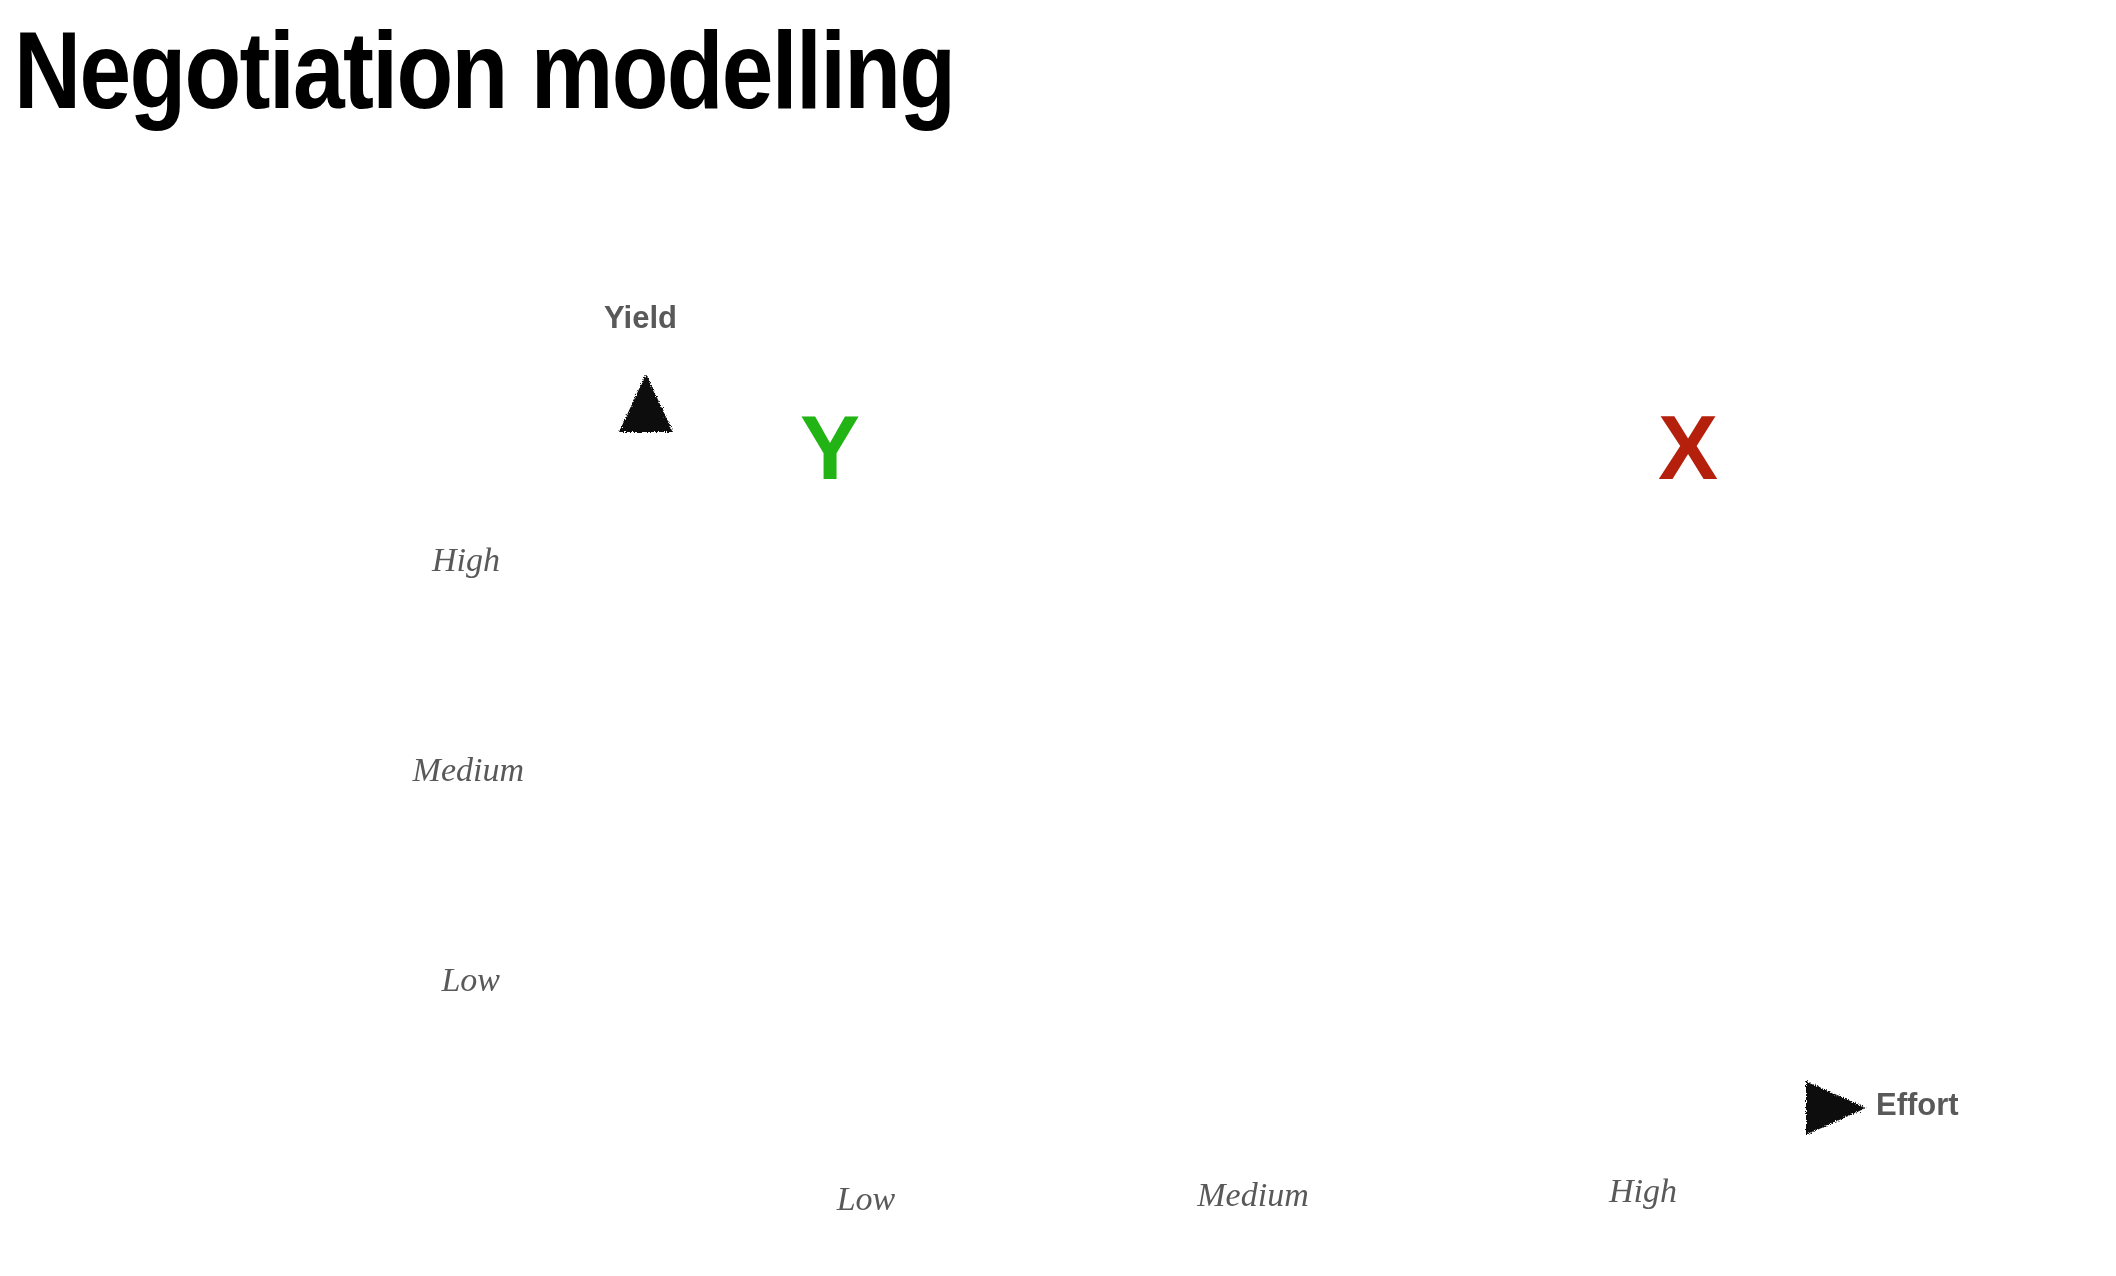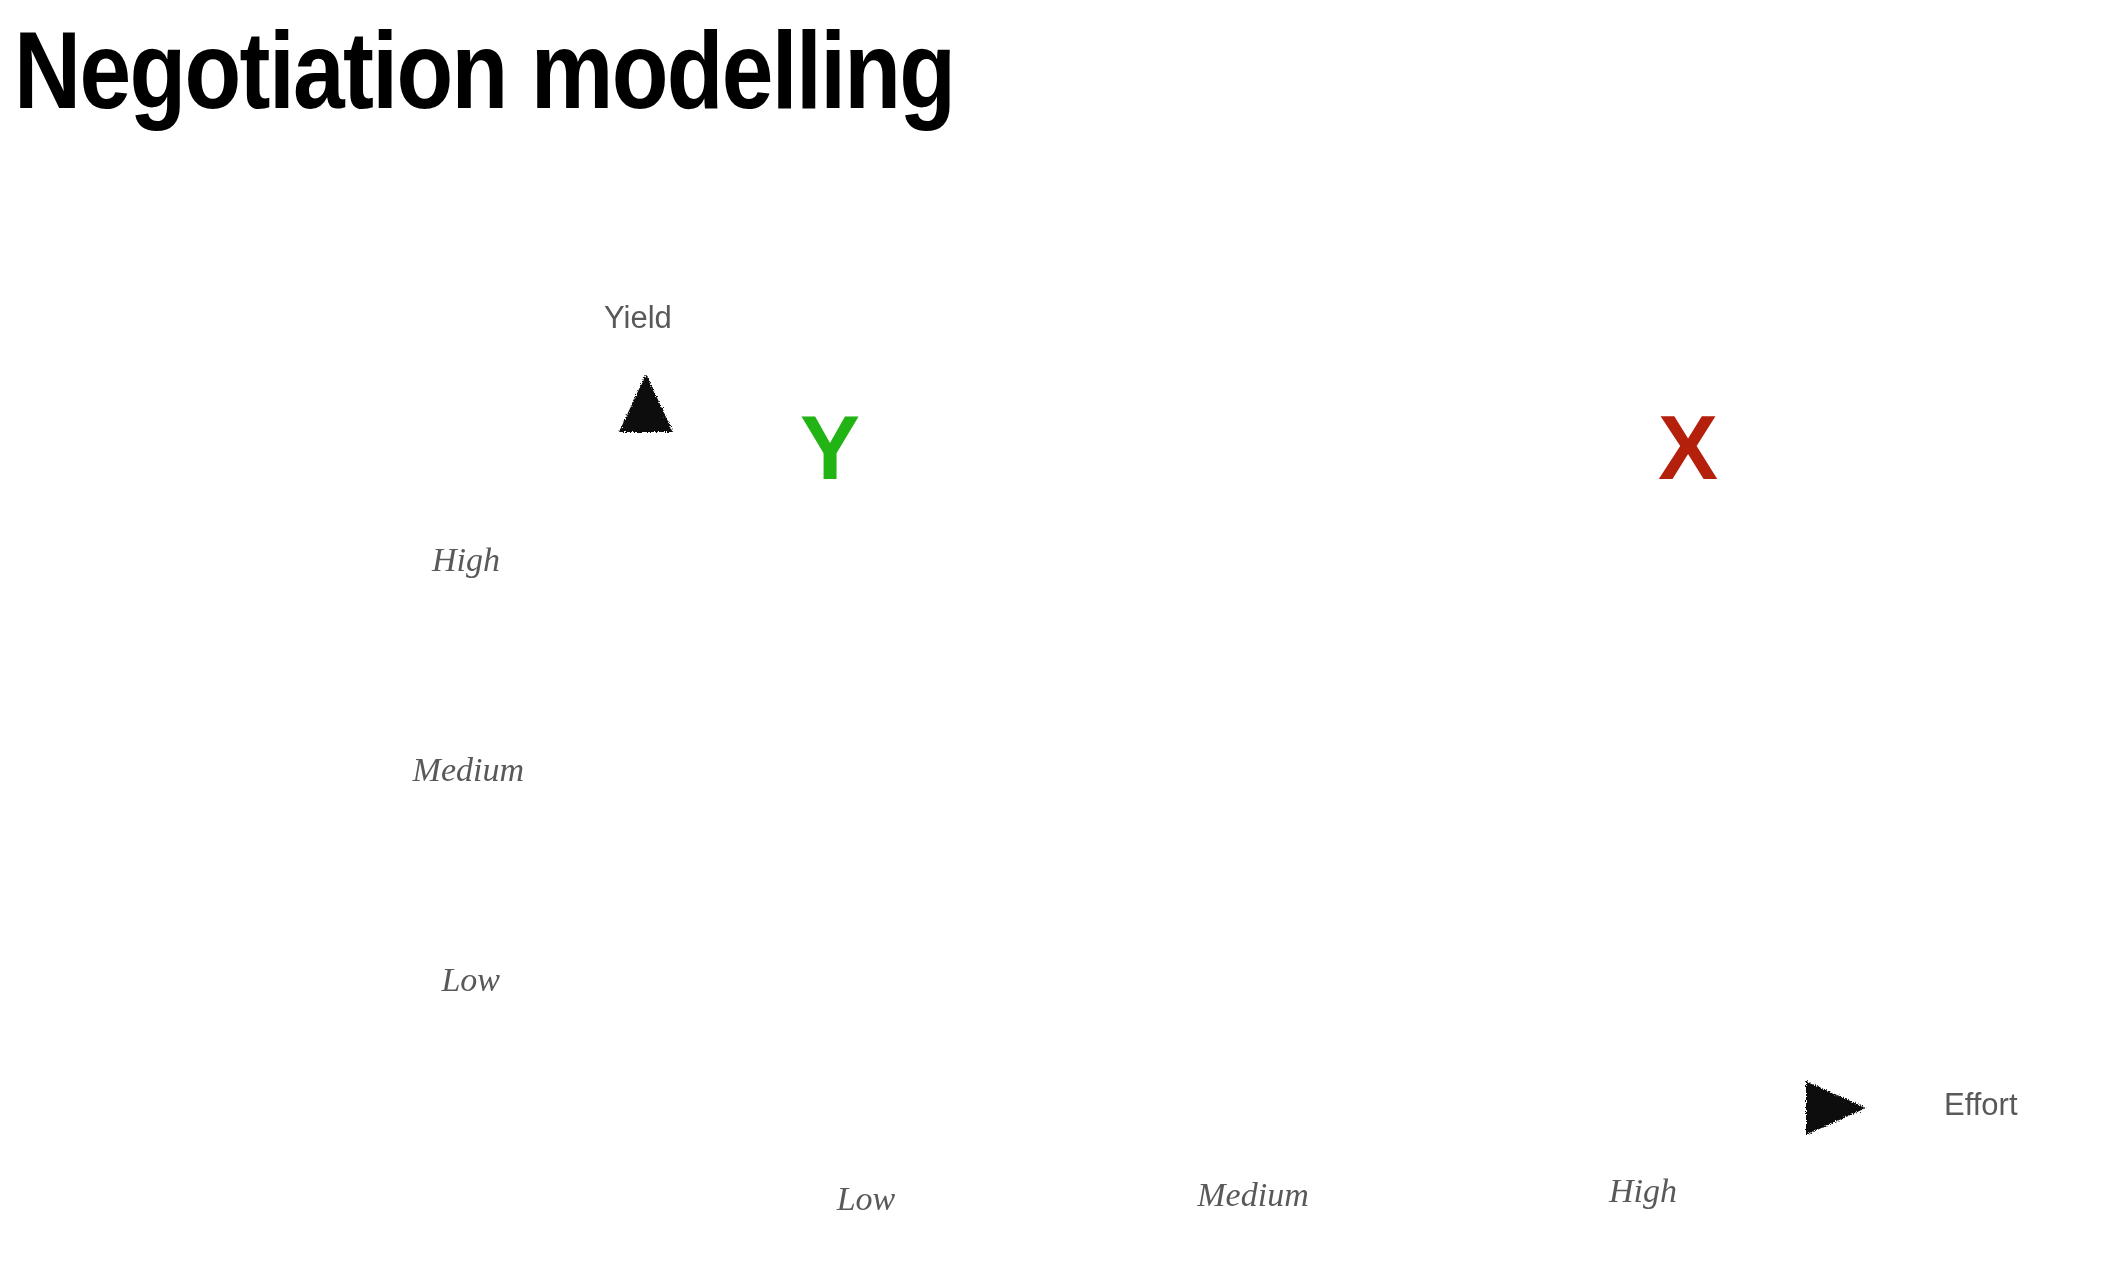--- a/index.html
+++ b/index.html
@@ -50,31 +50,31 @@
     top: 0;
     width: 2116px;
     height: 1276px;
     pointer-events: none;
   }
 
   
   .axis-title {
     position: absolute;
     font-family: "Liberation Sans", sans-serif;
-    font-weight: normal;
+    font-weight: bold;
     font-size: 31px;
     color: #595959;
     white-space: nowrap;
   }
   #y-axis-title {
     left: 604px;
     top: 300px;
   }
   #x-axis-title {
-    left: 1944px;
+    left: 1876px;
     top: 1087px;
   }
 
   
   .tick-label {
     position: absolute;
     font-family: Liberation Serif, serif;
     font-style: italic;
     font-weight: normal;
     font-size: 34px;

